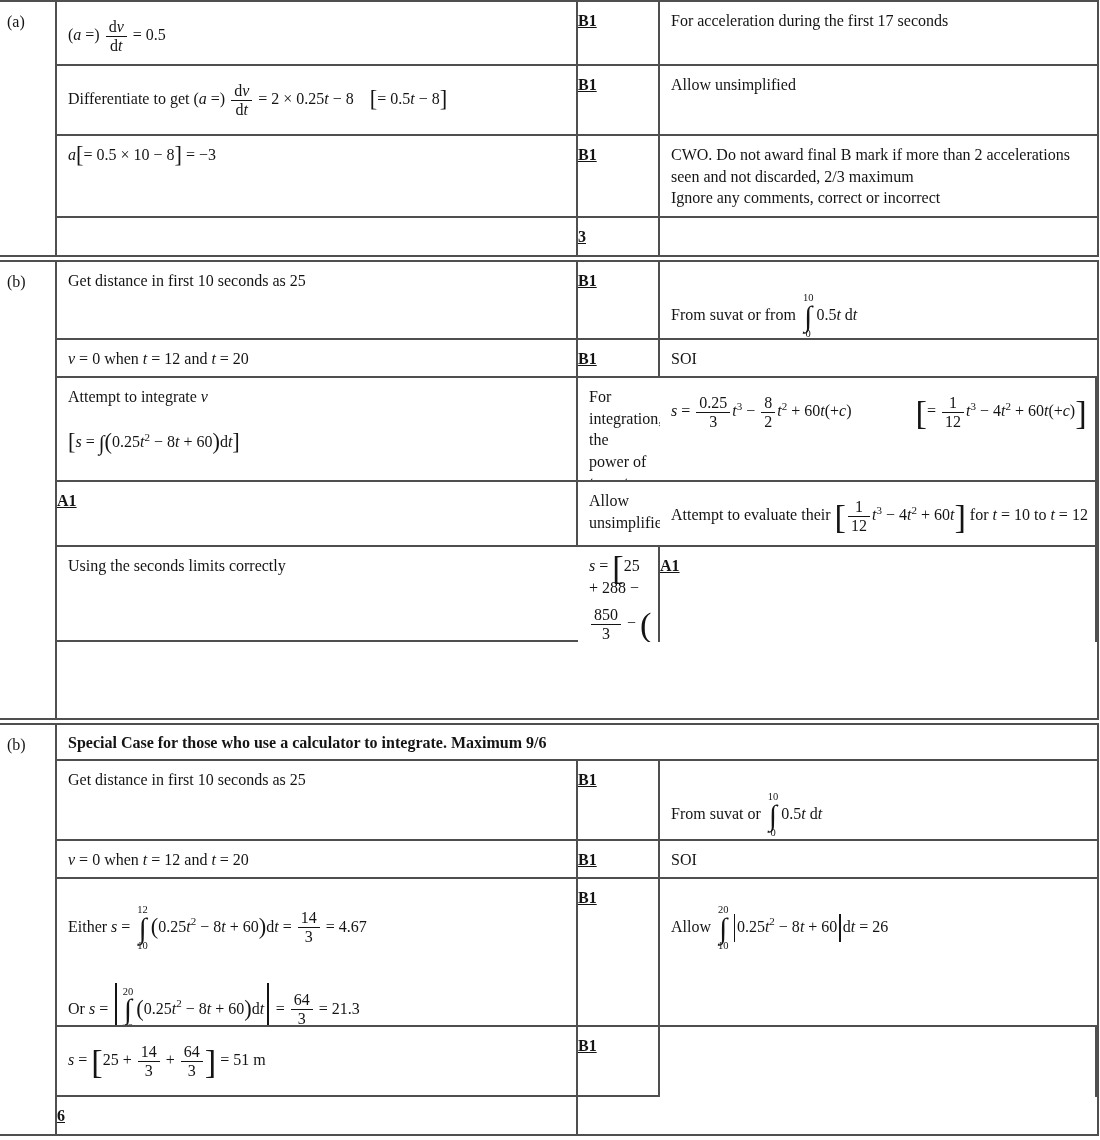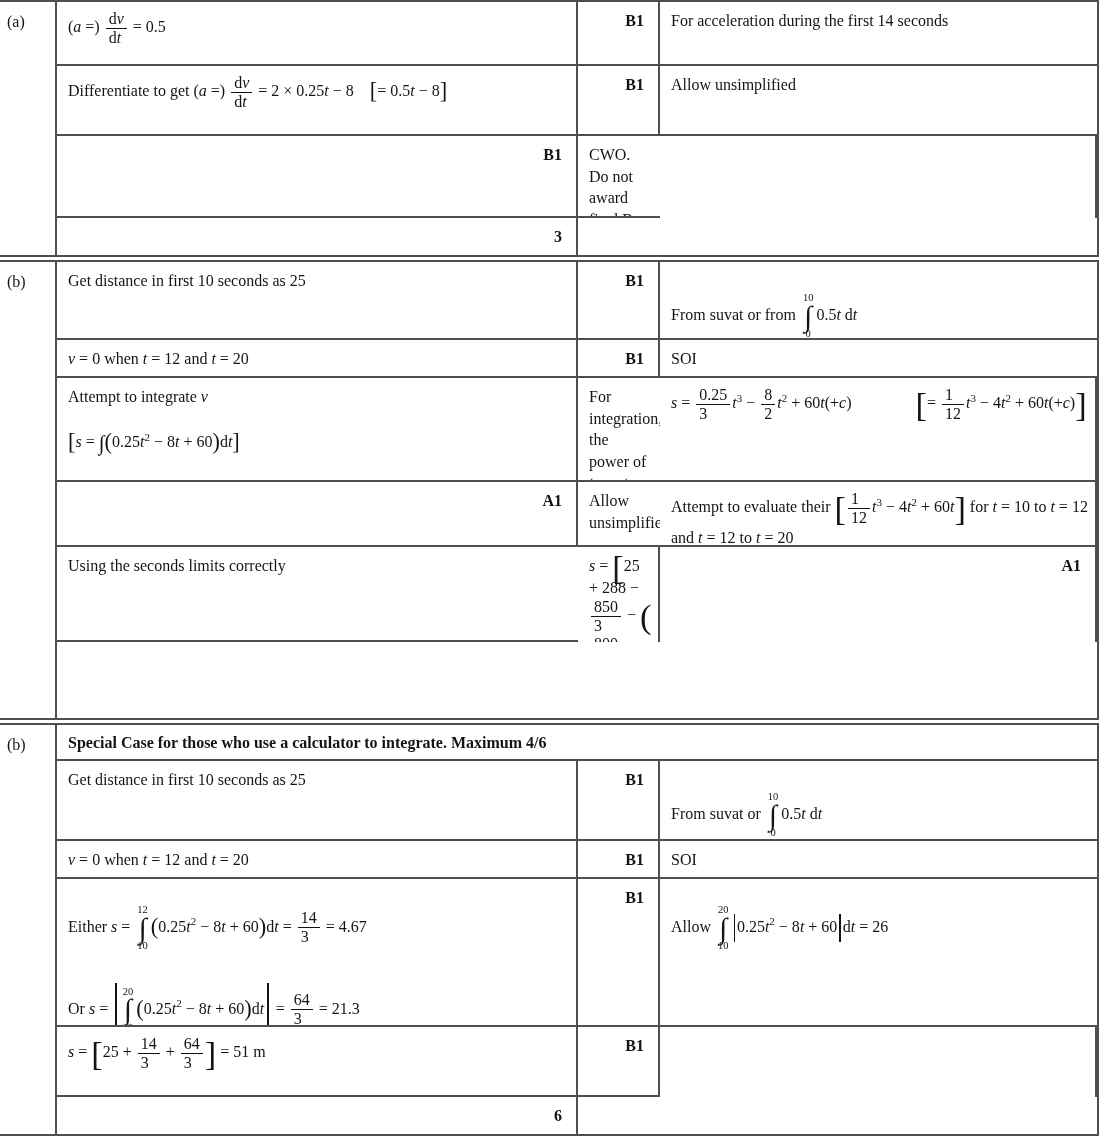--- a/index.html
+++ b/index.html
@@ -5,29 +5,29 @@
   html,body { margin:0; padding:0; background:#ffffff; }
   body { font-family:"Liberation Serif", serif; font-size:16px; color:#141414; }
   .page { position:relative; width:1100px; height:1140px; background:#fff; overflow:hidden; }
   .topline { width:1099px; border-top:2px solid #4f4f4f; }
   .botline { width:1099px; border-top:2px solid #4f4f4f; }
   .dsep { width:1099px; height:7px; box-sizing:border-box; border-top:2px solid #4f4f4f; border-bottom:2px solid #4f4f4f; }
   .sec { display:grid; grid-template-columns:57px 521px 82px 437px; width:1097px; border-right:2px solid #4f4f4f; }
   .cell { box-sizing:border-box; overflow:hidden; line-height:1.35; }
   .part { grid-column:1; border-right:2px solid #4f4f4f; padding:9px 0 0 7px; }
   .work { border-right:2px solid #4f4f4f; border-bottom:2px solid #4f4f4f; padding:8px 6px 0 11px; }
-  .mark { border-right:2px solid #4f4f4f; border-bottom:2px solid #4f4f4f; text-align:right; padding:8px 14px 0 0; font-weight:bold; }
+  .mark { border-right:2px solid #4f4f4f; border-bottom:2px solid #4f4f4f; text-align:left; padding:8px 14px 0 0; font-weight:bold;text-decoration:underline; }
   .cmt  { border-bottom:2px solid #4f4f4f; padding:8px 8px 0 11px; }
   .vc   { padding-top:13px; }
   .nb   { border-bottom:none !important; }
   .sphead { grid-column:2 / 5; border-bottom:2px solid #4f4f4f; padding:7px 8px 0 11px; font-weight:bold; box-sizing:border-box; line-height:1.35; }
   
   i { font-style:italic; }
   sup { font-size:11px; line-height:0; }
-  .fr { display:inline-block; vertical-align:middle; text-align:left; margin:0 2px; line-height:1.12; }
+  .fr { display:inline-block; vertical-align:middle; text-align:center; margin:8px 2px; line-height:1.12; }
   .fr .nu { display:block; border-bottom:1.4px solid #141414; padding:0 3px; }
   .fr .de { display:block; padding:0 3px; }
   .int { display:inline-flex; flex-direction:column; align-items:center; vertical-align:middle; line-height:1; margin:17px 3px; }
   .int .lim { font-size:10.5px; line-height:1.1; }
   .int .sym { font-size:29px; line-height:0.85; }
   .isym { font-size:21px; vertical-align:-0.15em; }
   .bk { font-size:140%; vertical-align:-0.1em; line-height:0; }
   .bigb { font-size:215%; vertical-align:middle; line-height:0; font-weight:normal; }
   .vbar { display:inline-block; width:1.6px; height:54px; background:#141414; vertical-align:middle; margin:0 3px; }
   .vbar2 { display:inline-block; width:1.4px; height:28px; background:#141414; vertical-align:middle; margin:0 2px; }
@@ -35,24 +35,25 @@
 </head>
 <body>
 
 <div class="page">
   <div class="topline"></div>
 
   <div class="sec" style="grid-template-rows:64px 70px 82px 37px">
     <div class="cell part" style="grid-row:1/span 4">(a)</div>
     <div class="cell work">(<i>a</i> =) <span class="fr"><span class="nu">d<i>v</i></span><span class="de">d<i>t</i></span></span> = 0.5</div>
     <div class="cell mark">B1</div>
-    <div class="cell cmt">For acceleration during the first 14 seconds</div>
+    <div class="cell cmt">For acceleration during the first 17 seconds</div>
     <div class="cell work">Differentiate to get (<i>a</i> =) <span class="fr"><span class="nu">d<i>v</i></span><span class="de">d<i>t</i></span></span> = 2 × 0.25<i>t</i> − 8 &nbsp;&nbsp;&nbsp;<span class="bk">[</span>= 0.5<i>t</i> − 8<span class="bk">]</span></div>
     <div class="cell mark">B1</div>
     <div class="cell cmt">Allow unsimplified</div>
+    <div class="cell work"><i>a</i><span class="bk">[</span>= 0.5 × 10 − 8<span class="bk">]</span> = −3</div>
     <div class="cell mark">B1</div>
     <div class="cell cmt">CWO. Do not award final B mark if more than 2 accelerations seen and not discarded, 2/3 maximum<br>Ignore any comments, correct or incorrect</div>
     <div class="cell work nb"></div>
     <div class="cell mark nb">3</div>
     <div class="cell cmt nb"></div>
   </div>
 
   <div class="dsep"></div>
 
   <div class="sec" style="grid-template-rows:78px 38px 104px 65px 95px 76px">
@@ -76,21 +77,21 @@
     <div class="cell cmt">Using the seconds limits correctly</div>
     <div class="cell work nb"><i>s</i> = <span class="bigb">[</span>25 + 288 − <span class="fr"><span class="nu">850</span><span class="de">3</span></span> − <span class="bigb">(</span><span class="fr"><span class="nu">800</span><span class="de">3</span></span> − 288<span class="bigb">)</span> = 25 + <span class="fr"><span class="nu">14</span><span class="de">3</span></span> − <span class="bigb">(</span>− <span class="fr"><span class="nu">64</span><span class="de">3</span></span><span class="bigb">)</span><span class="bigb">]</span> = 51 m</div>
     <div class="cell mark nb">A1</div>
     <div class="cell cmt nb"></div>
   </div>
 
   <div class="dsep"></div>
 
   <div class="sec" style="grid-template-rows:36px 80px 38px 148px 70px 37px">
     <div class="cell part" style="grid-row:1/span 6">(b)</div>
-    <div class="sphead">Special Case for those who use a calculator to integrate. Maximum 4/6</div>
+    <div class="sphead">Special Case for those who use a calculator to integrate. Maximum 9/6</div>
     <div class="cell work">Get distance in first 10 seconds as 25</div>
     <div class="cell mark">B1</div>
     <div class="cell cmt vc">From suvat or <span class="int">
           <span class="lim">10</span>
           <span class="sym">∫</span>
           <span class="lim">0</span>
         </span>0.5<i>t</i> d<i>t</i></div>
     <div class="cell work"><i>v</i> = 0 when <i>t</i> = 12 and <i>t</i> = 20</div>
     <div class="cell mark">B1</div>
     <div class="cell cmt">SOI</div>

